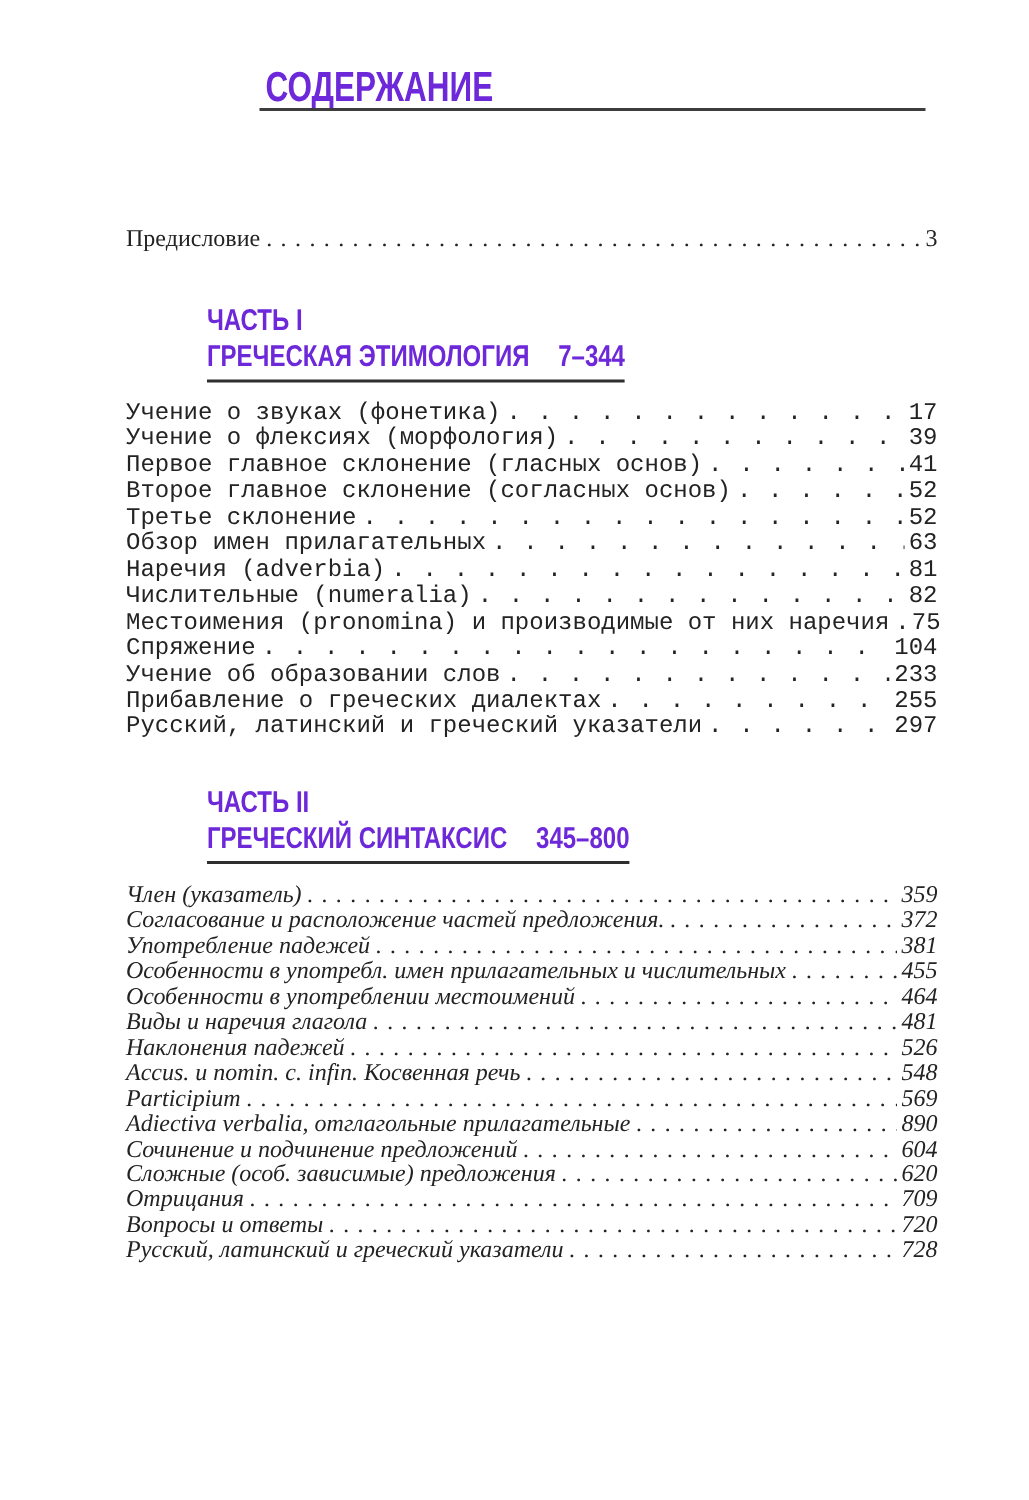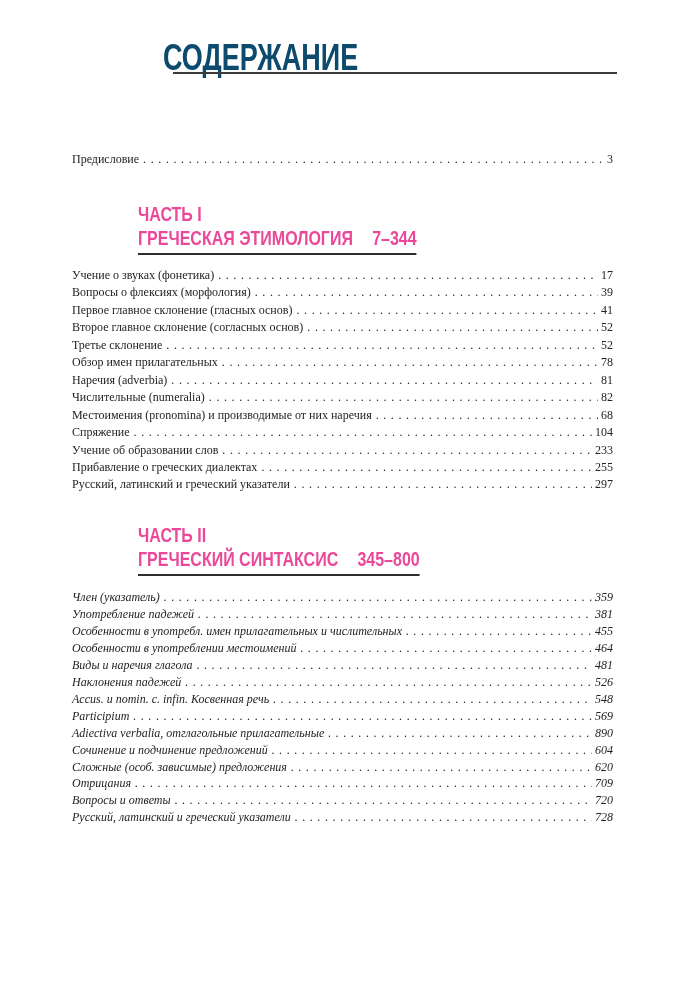--- a/index.html
+++ b/index.html
@@ -9,27 +9,27 @@
     height: 1000px;
     background: #ffffff;
     overflow: hidden;
     font-family: "Liberation Serif", serif;
     color: #232323;
   }
 
   
   .doc-title {
     position: absolute;
-    left: 163px;
+    left: 177px;
     top: 44px;
     font-family: "Liberation Sans", sans-serif;
     font-weight: bold;
-    font-size: 36px;
+    font-size: 28px;
     line-height: 28px;
-    color: #0c4a6e;
+    color: #6d28d9;
     white-space: nowrap;
   }
   .scale-title {
     display: inline-block;
     transform: scaleX(0.75);
     transform-origin: 0 0;
   }
   .title-rule {
     position: absolute;
     left: 173px;
@@ -40,47 +40,47 @@
   }
 
   
   .part-header {
     position: absolute;
     left: 138px;
     font-family: "Liberation Sans", sans-serif;
     font-weight: bold;
     font-size: 20px;
     line-height: 23px;
-    color: #ec4899;
+    color: #6d28d9;
     white-space: nowrap;
   }
   .ph-inner {
     transform: scaleX(0.8);
     transform-origin: 0 0;
   }
   .ph-line2 {
     display: inline-block;
     border-bottom: 2px solid #2e2e2e;
     padding-bottom: 3px;
     margin-top: 1px;
     white-space: nowrap;
   }
   .ph-range { margin-left: 24px; }
   #part1-header { top: 203px; }
   #part2-header { top: 524px; }
 
   
   .toc-block {
     position: absolute;
-    left: 72px;
+    left: 84px;
     width: 541px;
-    font-size: 12px;
+    font-size: 16px;
   }
   #preface    { top: 151px; line-height: 17.4px; }
-  #part1-list { top: 267px; line-height: 17.45px; }
+  #part1-list { top: 267px; line-height: 17.45px; font-family: Liberation Mono, monospace; }
   #part2-list { top: 589px; line-height: 16.95px; font-style: italic; }
 
   .entry { display: flex; }
   .entry .label { flex: 0 0 auto; white-space: nowrap; }
   .entry .dots {
     flex: 1 1 auto;
     min-width: 8px;
     overflow: hidden;
     white-space: nowrap;
     margin-left: 4px;
@@ -119,21 +119,21 @@
     </div>
   </div>
 
   <div id="part1-list" class="toc-block">
       <div class="entry">
         <span class="label">Учение о звуках (фонетика)</span>
         <span class="dots"></span>
         <span class="pagenum">17</span>
       </div>
       <div class="entry">
-        <span class="label">Вопросы о флексиях (морфология)</span>
+        <span class="label">Учение о флексиях (морфология)</span>
         <span class="dots"></span>
         <span class="pagenum">39</span>
       </div>
       <div class="entry">
         <span class="label">Первое главное склонение (гласных основ)</span>
         <span class="dots"></span>
         <span class="pagenum">41</span>
       </div>
       <div class="entry">
         <span class="label">Второе главное склонение (согласных основ)</span>
@@ -141,36 +141,36 @@
         <span class="pagenum">52</span>
       </div>
       <div class="entry">
         <span class="label">Третье склонение</span>
         <span class="dots"></span>
         <span class="pagenum">52</span>
       </div>
       <div class="entry">
         <span class="label">Обзор имен прилагательных</span>
         <span class="dots"></span>
-        <span class="pagenum">78</span>
+        <span class="pagenum">63</span>
       </div>
       <div class="entry">
         <span class="label">Наречия (adverbia)</span>
         <span class="dots"></span>
         <span class="pagenum">81</span>
       </div>
       <div class="entry">
         <span class="label">Числительные (numeralia)</span>
         <span class="dots"></span>
         <span class="pagenum">82</span>
       </div>
       <div class="entry">
         <span class="label">Местоимения (pronomina) и производимые от них наречия</span>
         <span class="dots"></span>
-        <span class="pagenum">68</span>
+        <span class="pagenum">75</span>
       </div>
       <div class="entry">
         <span class="label">Спряжение</span>
         <span class="dots"></span>
         <span class="pagenum">104</span>
       </div>
       <div class="entry">
         <span class="label">Учение об образовании слов</span>
         <span class="dots"></span>
         <span class="pagenum">233</span>
@@ -196,20 +196,25 @@
     </div>
   </div>
 
   <div id="part2-list" class="toc-block">
       <div class="entry">
         <span class="label">Член (указатель)</span>
         <span class="dots"></span>
         <span class="pagenum">359</span>
       </div>
       <div class="entry">
+        <span class="label">Согласование и расположение частей предложения.</span>
+        <span class="dots"></span>
+        <span class="pagenum">372</span>
+      </div>
+      <div class="entry">
         <span class="label">Употребление падежей</span>
         <span class="dots"></span>
         <span class="pagenum">381</span>
       </div>
       <div class="entry">
         <span class="label">Особенности в употребл. имен прилагательных и числительных</span>
         <span class="dots"></span>
         <span class="pagenum">455</span>
       </div>
       <div class="entry">

